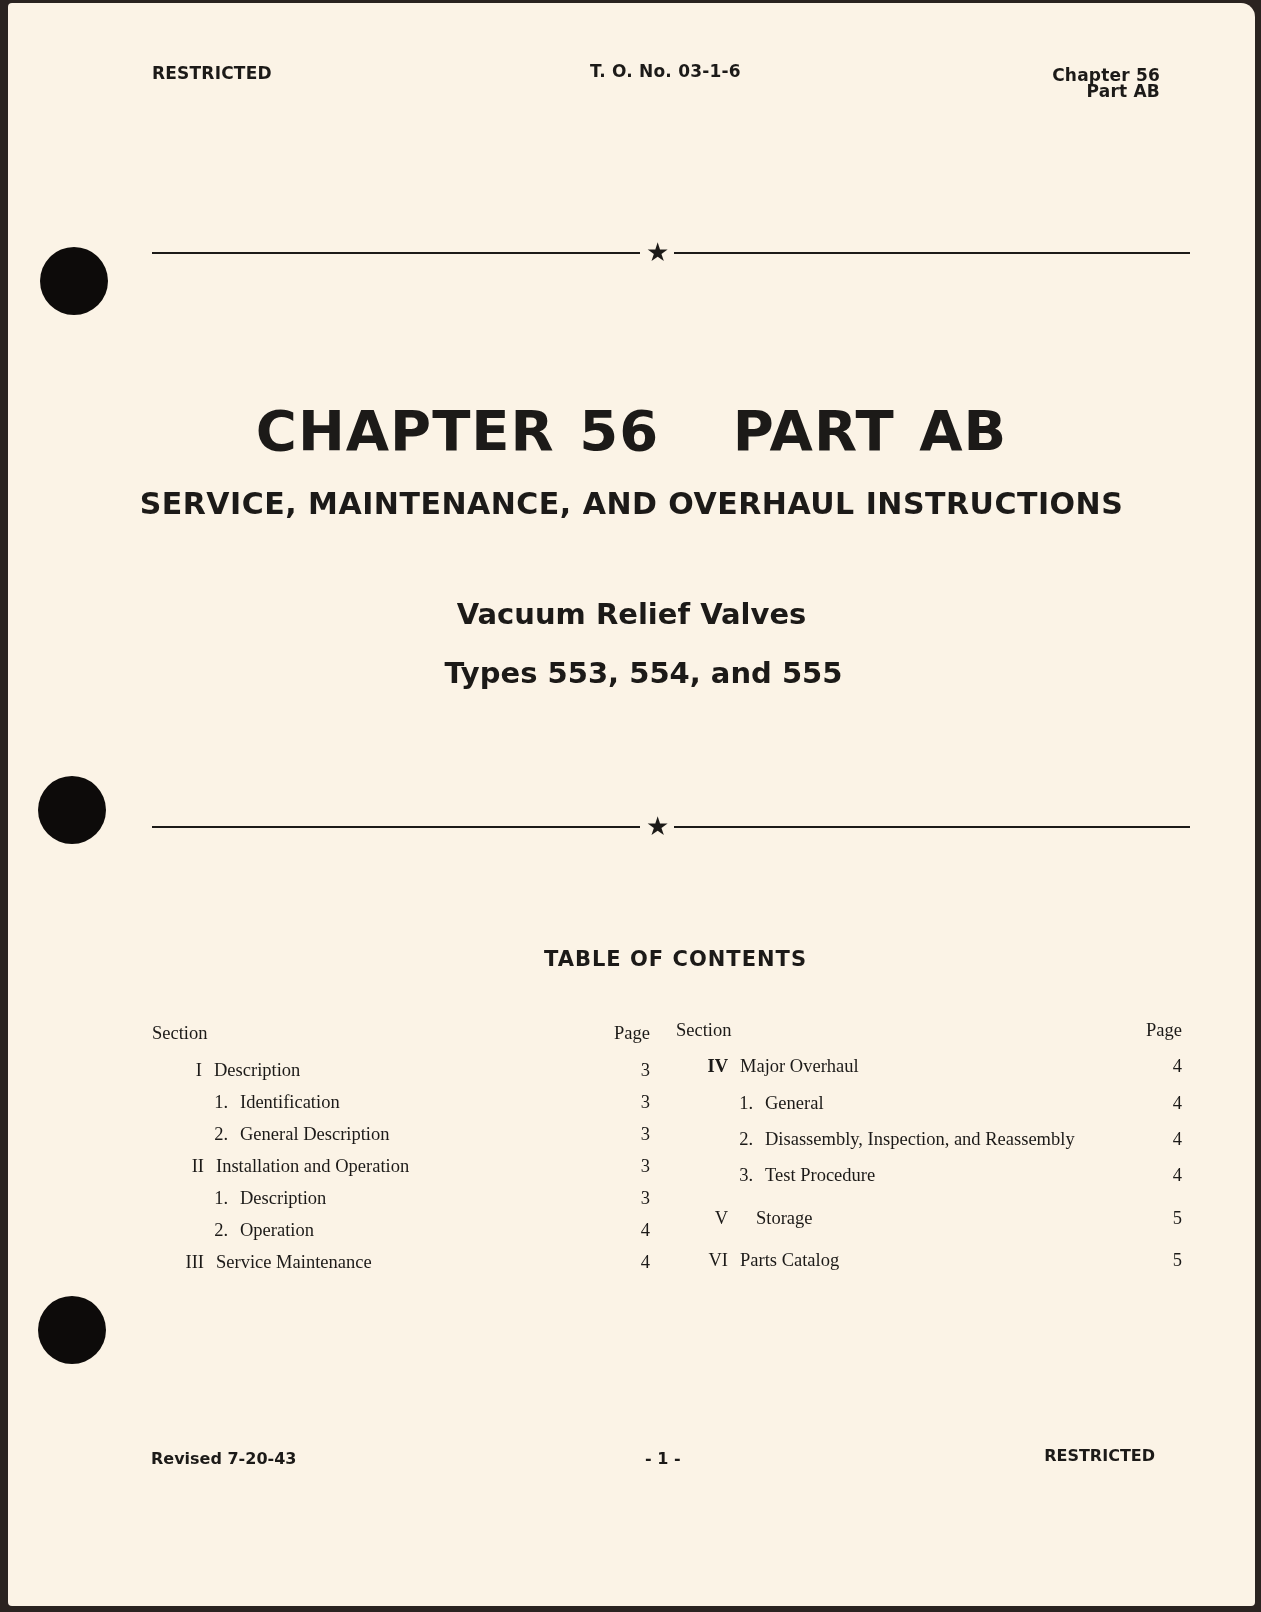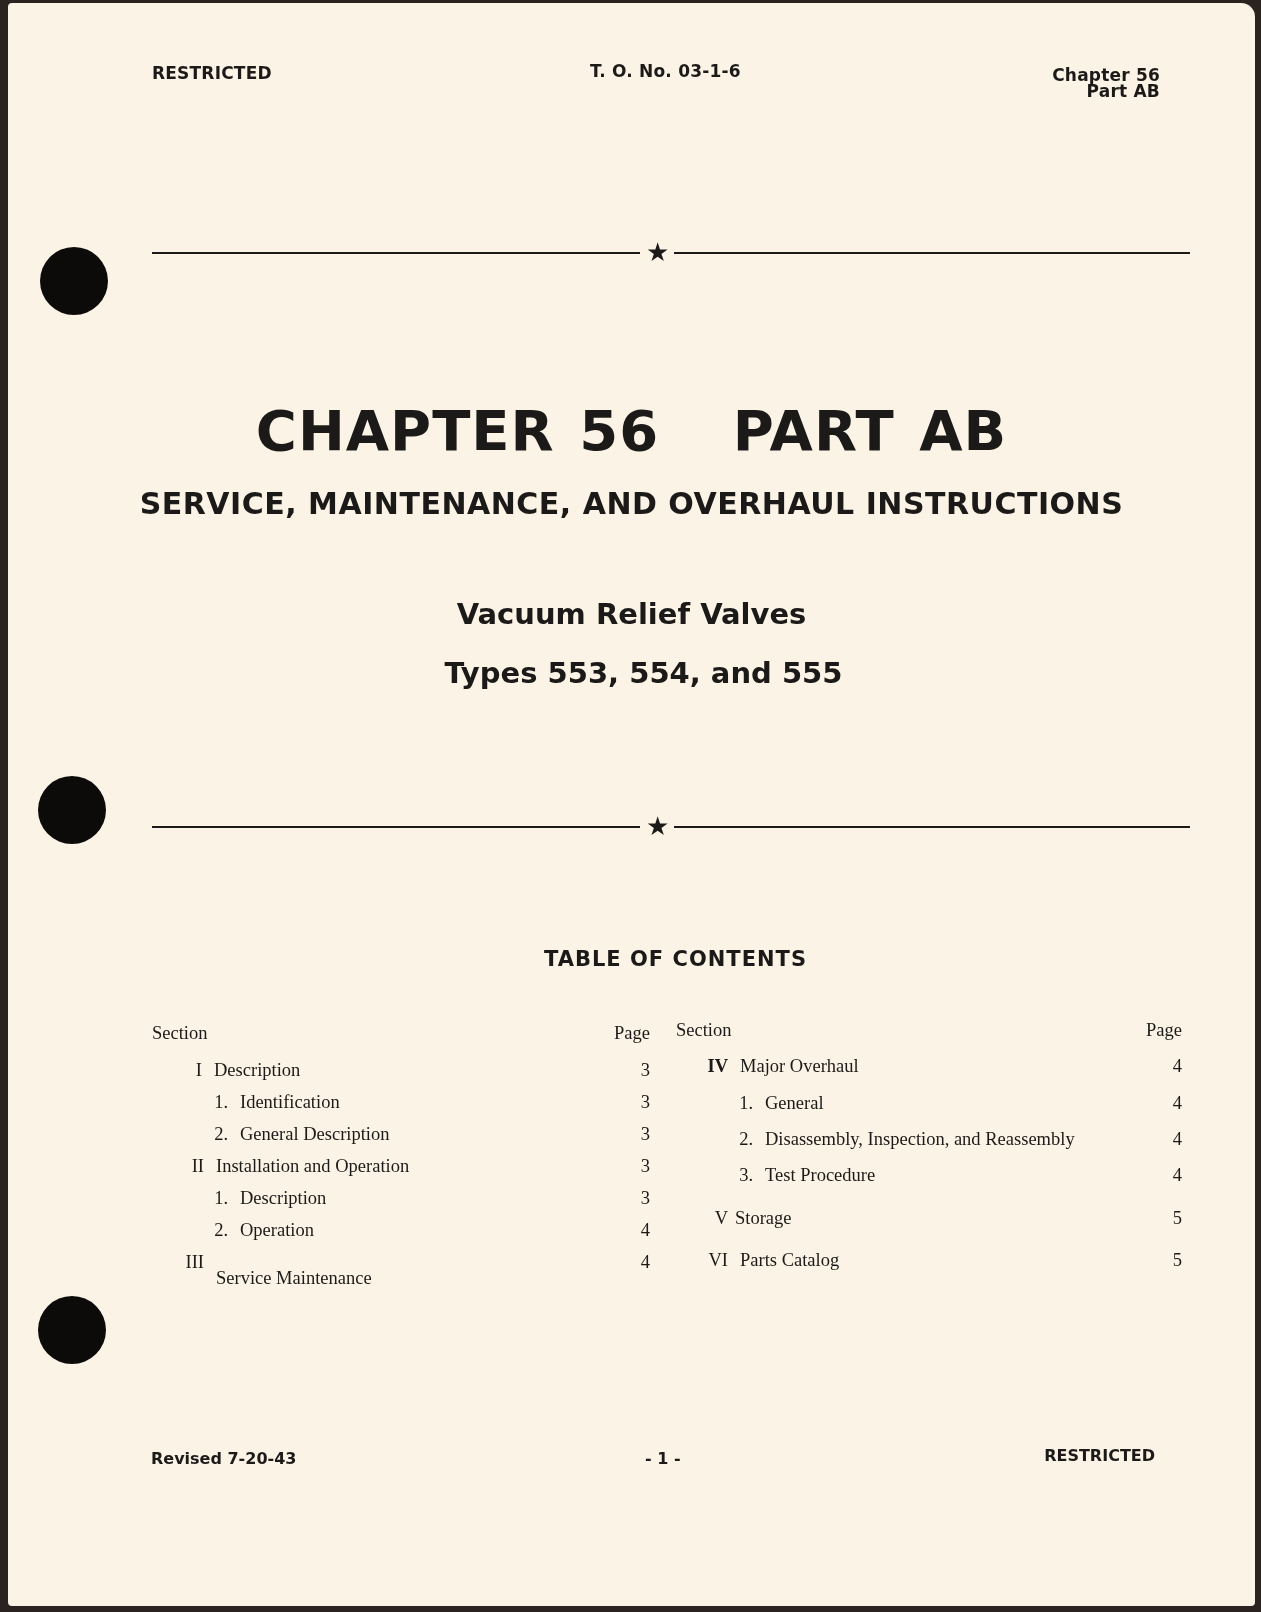--- a/index.html
+++ b/index.html
@@ -89,21 +89,21 @@
       <span class="lbl" style="left:88px;">Description</span>
       <span class="pg">3</span>
     </div>
     <div class="row" style="top:197px;">
       <span class="num" style="left:0; width:76px;">2.</span>
       <span class="lbl" style="left:88px;">Operation</span>
       <span class="pg">4</span>
     </div>
     <div class="row" style="top:229px;">
       <span class="num" style="left:0; width:52px;">III</span>
-      <span class="lbl" style="left:64px;margin-top:16px;">Service Maintenance</span>
+      <span class="lbl" style="left:64px;">Service Maintenance</span>
       <span class="pg">4</span>
     </div>
   </div>
 
   <div class="col" style="left:668px; top:1017px; width:506px; height:260px;">
     <div class="row" style="top:0;">
       <span class="lbl" style="left:0;">Section</span>
       <span class="pg">Page</span>
     </div>
     <div class="row" style="top:36px;">
@@ -121,21 +121,21 @@
       <span class="lbl" style="left:89px;">Disassembly, Inspection, and Reassembly</span>
       <span class="pg">4</span>
     </div>
     <div class="row" style="top:145px;">
       <span class="num" style="left:0; width:77px;">3.</span>
       <span class="lbl" style="left:89px;">Test Procedure</span>
       <span class="pg">4</span>
     </div>
     <div class="row" style="top:188px;">
       <span class="num" style="left:0; width:52px;">V</span>
-      <span class="lbl" style="left:59px;">Storage</span>
+      <span class="lbl" style="left:80px;">Storage</span>
       <span class="pg">5</span>
     </div>
     <div class="row" style="top:230px;">
       <span class="num" style="left:0; width:52px;">VI</span>
       <span class="lbl" style="left:64px;">Parts Catalog</span>
       <span class="pg">5</span>
     </div>
   </div>
 
   <div class="ftr" style="left:143px; top:1446px;">Revised 7-20-43</div>

